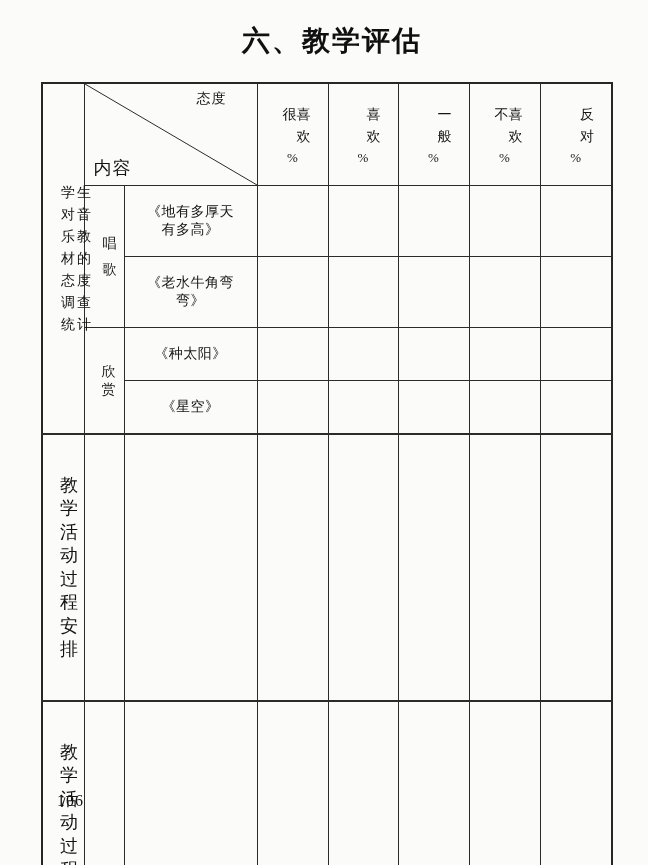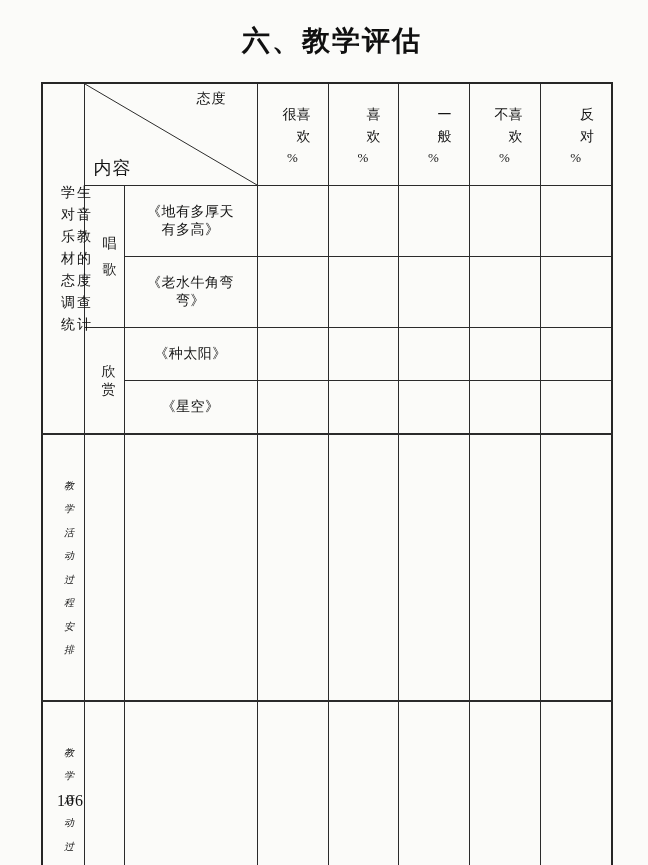--- a/index.html
+++ b/index.html
@@ -48,22 +48,21 @@
     width:34px;margin:0 auto;
     word-break:break-all;
     letter-spacing:2px;
     line-height:22px;
     font-size:14px;
   }
   .sect-wrap{
     width:18px;margin:0 auto;
     word-break:break-all;
     line-height:23.5px;
-    font-size:10px;
-    font-style:italic;
+    font-size:18px;
   }
   .group-wrap-v{
     width:16px;margin:0 auto;
     word-break:break-all;
     line-height:26px;
     font-size:14px;
   }
   .group-wrap-h{
     font-size:14px;
     letter-spacing:1px;

